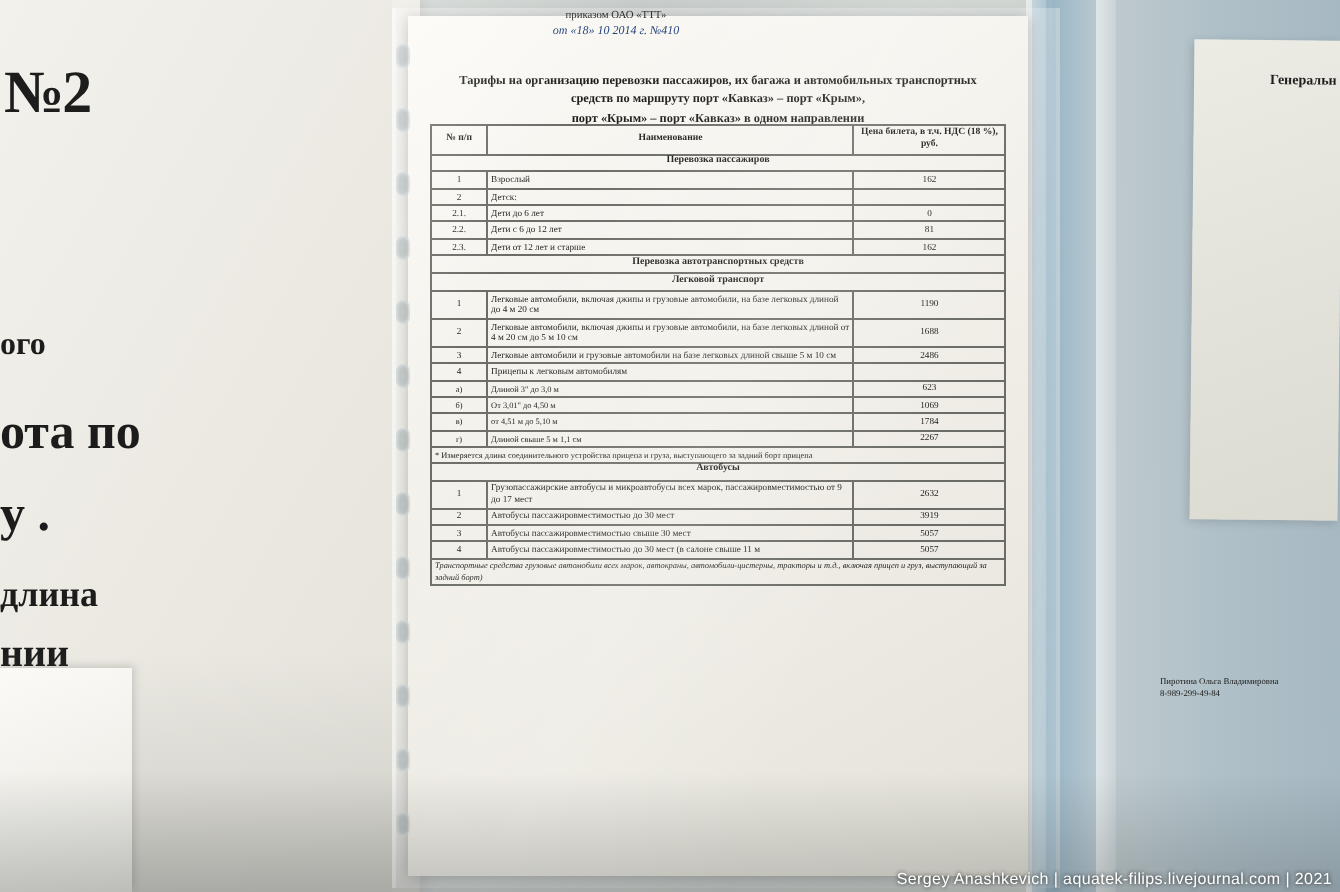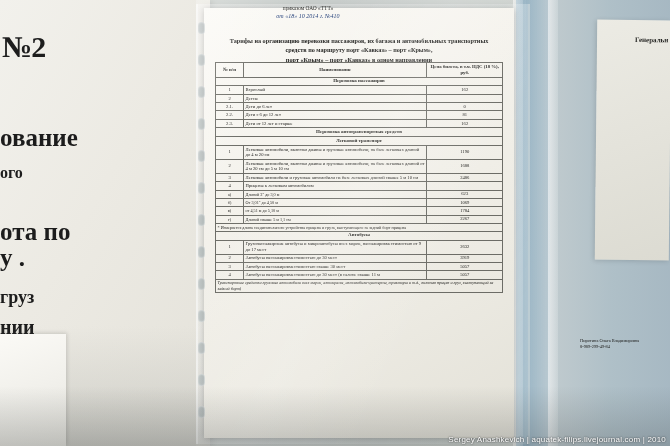--- a/index.html
+++ b/index.html
@@ -47,21 +47,21 @@
     position:absolute;left:2px;top:30px;
     font-size:30px;font-weight:bold;color:#1d1d1d;letter-spacing:-1px;
     font-family:"Liberation Serif", serif;
   }
   .poster-left .ln{
     position:absolute;left:0;color:#1c1c1c;font-weight:bold;
     font-family:"Liberation Serif", serif;
   }
   .l1{top:124px;font-size:25px;}
   .l2{top:164px;font-size:16px;}
-  .l3{top:218px;font-size:25px;}
+  .l3{top:203px;font-size:25px;}
   .l4{top:244px;font-size:25px;}
   .l5{top:287px;font-size:18px;}
   .l6{top:316px;font-size:20px;}
   .poster-left .shade{
     position:absolute;left:0;bottom:0;width:210px;height:120px;
     background:linear-gradient(180deg,rgba(220,218,210,0) 0%,rgba(198,198,192,.75) 100%);
   }
   .poster-corner{
     position:absolute;left:0;top:334px;width:66px;height:112px;
     background:linear-gradient(160deg,#fbfaf6,#e7e6e0);
@@ -166,25 +166,24 @@
 <div class="scene">
   <div class="wall"></div>
   <div class="blue-left"></div>
   <div class="blue-strip"></div>
   <div class="blue-vert"></div>
   <div class="tape-v" style="left:513px"></div>
   <div class="tape-v" style="left:548px"></div>
 
   <div class="poster-left">
     <div class="big">№2</div>
-    <div class="ln l1">ование</div>
     <div class="ln l2">ого</div>
     <div class="ln l3">ота по</div>
     <div class="ln l4">у .</div>
-    <div class="ln l5">груз</div>
+    <div class="ln l5">длина</div>
     <div class="ln l6">нии</div>
     <div class="shade"></div>
   </div>
   <div class="poster-corner"></div>
 
   <div class="sleeve"></div>
   <div class="sheet"></div>
   <div class="holes">
     <i style="top:14px"></i>
       <i style="top:46px"></i>
@@ -334,15 +333,15 @@
   </div>
   <div class="contact">
     <div>Пиротина Ольга Владимировна</div>
     <div>8-989-299-49-84</div>
   </div>
 
   <div class="glare"></div>
   <div class="shadow-bottom"></div>
 
   <div class="wm">
-    <span class="name">Sergey Anashkevich</span><span> | aquatek-filips.livejournal.com | 2010</span>
+    <span class="name">Sergey Anashkevich</span><span> | aquatek-filips.livejournal.com | 2021</span>
   </div>
 </div>
 
 </body></html>

